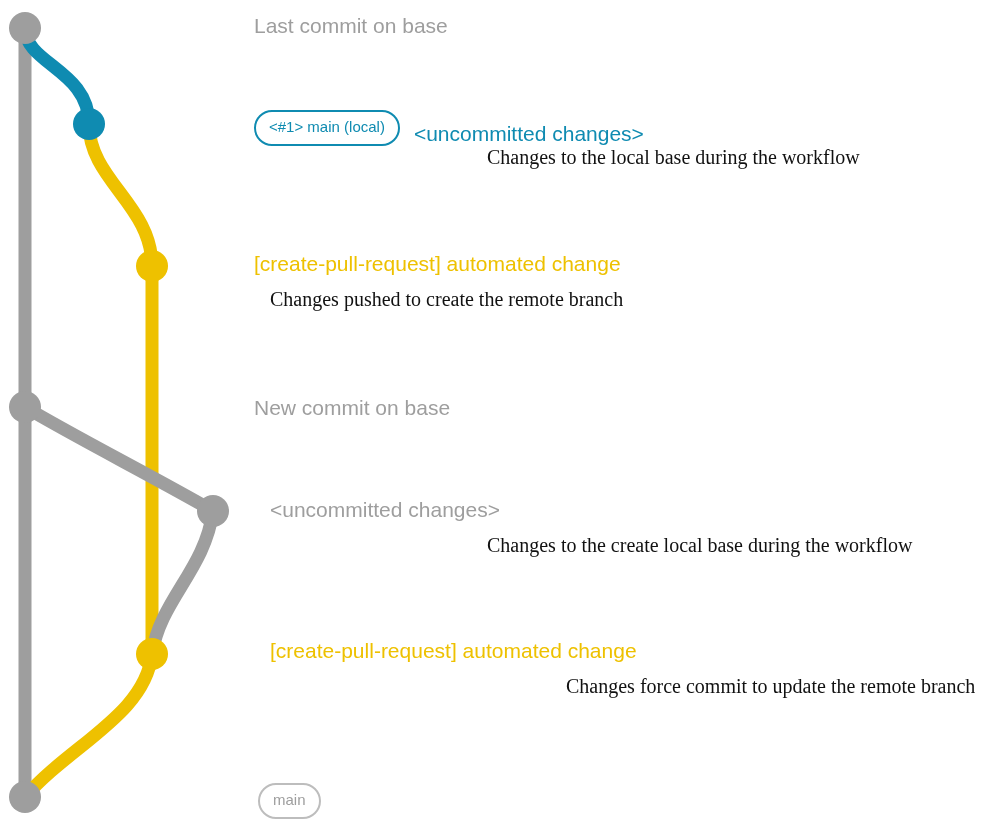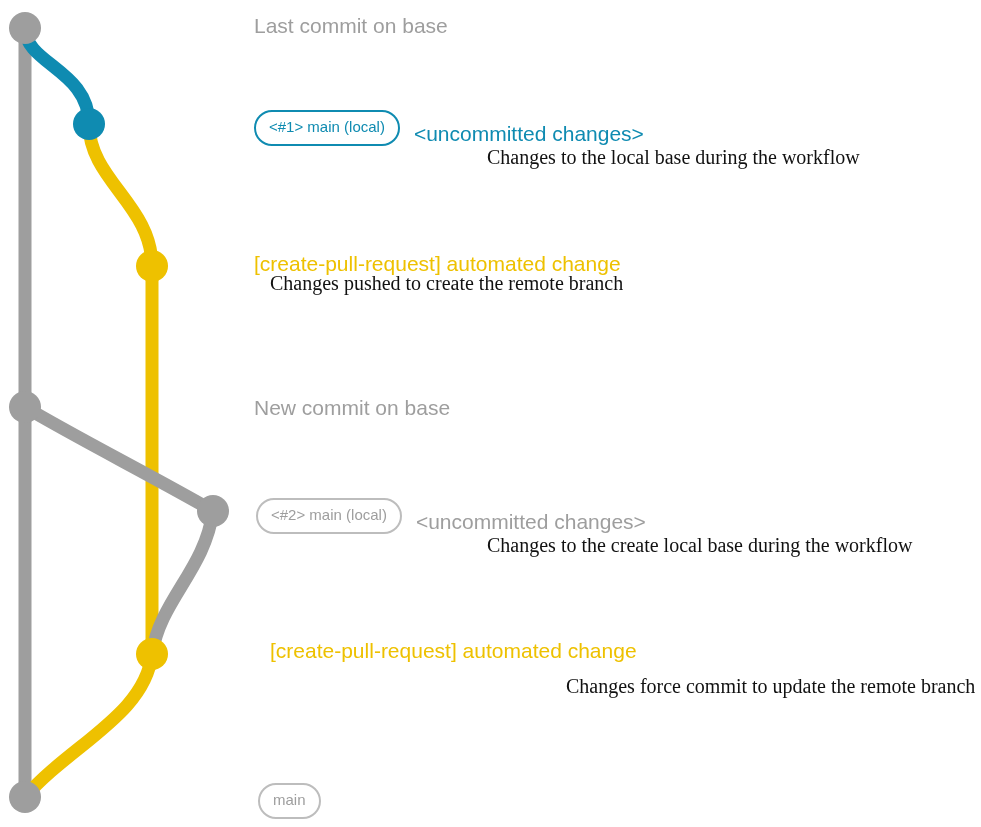--- a/index.html
+++ b/index.html
@@ -96,28 +96,27 @@
 
 <div class="row" style="left:254px; top:110px;">
   <span class="pill blue">&lt;#1&gt; main (local)</span>
   <span class="subject blue">&lt;uncommitted changes&gt;</span>
 </div>
 <div class="desc" style="left:487px; top:146px;">Changes to the local base during the workflow</div>
 
 <div class="row" style="left:254px; top:252px;">
   <span class="subject yellow nomargin">[create-pull-request] automated change</span>
 </div>
-<div class="desc" style="left:270px; top:272px;">Changes pushed to create the remote branch</div>
+<div class="desc" style="left:270px; top:288px;">Changes pushed to create the remote branch</div>
 
 <div class="row" style="left:254px; top:396px;">
   <span class="subject gray nomargin">New commit on base</span>
 </div>
 
 <div class="row" style="left:256px; top:498px;">
-  <span class="pill gray">&lt;#2&gt; main (local)</span>
   <span class="subject gray">&lt;uncommitted changes&gt;</span>
 </div>
 <div class="desc" style="left:487px; top:534px;">Changes to the create local base during the workflow</div>
 
 <div class="row" style="left:256px; top:639px;">
   <span class="subject yellow">[create-pull-request] automated change</span>
 </div>
 <div class="desc" style="left:566px; top:675px;">Changes force commit to update the remote branch</div>
 
 <div class="row" style="left:258px; top:783px;flex-direction:column;">

